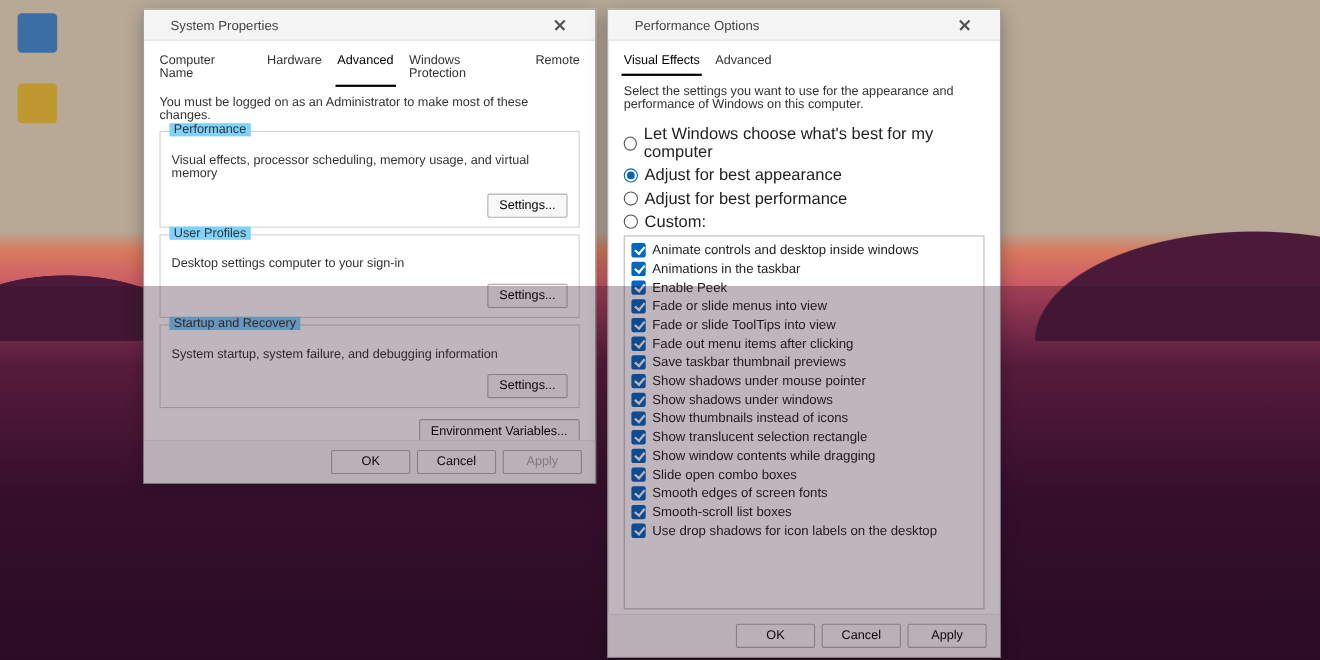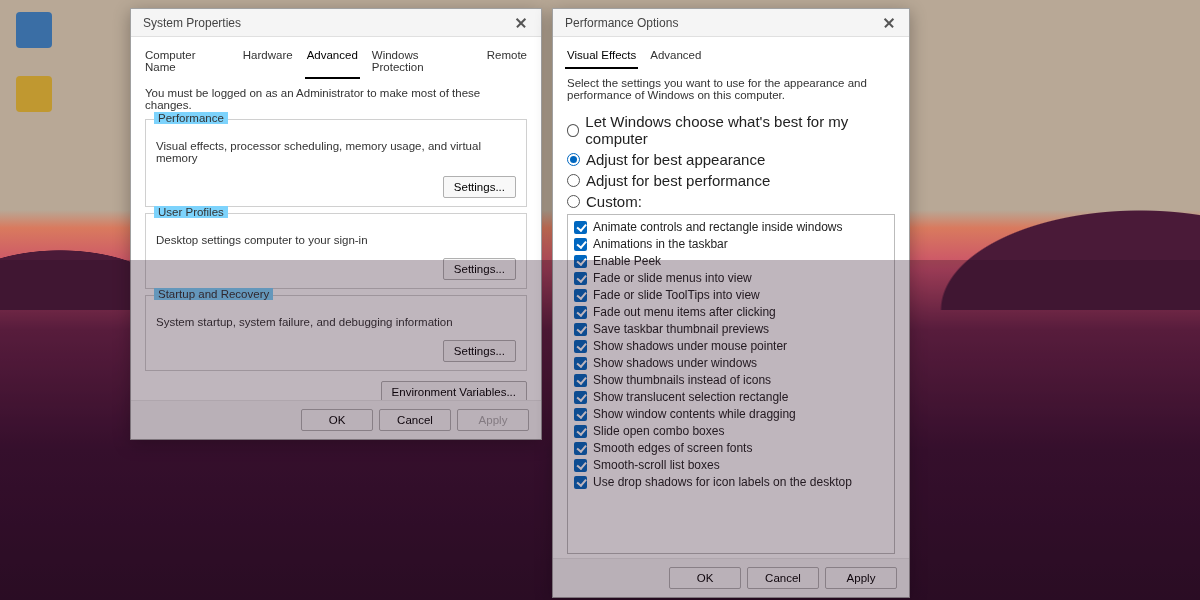--- a/index.html
+++ b/index.html
@@ -29,21 +29,21 @@
     position: absolute;
     background: #fff;
     border: 1px solid #a0a0a0;
     box-shadow: 0 4px 16px rgba(0,0,0,.3);
     display: flex; flex-direction: column;
   }
   .win-sys  { left: 130px; top: 8px;  width: 412px; height: 432px; }
   .win-perf { left: 552px; top: 8px;  width: 358px; height: 590px; }
 
   .titlebar {
-    height: 28px; display:flex; align-items:center; padding: 0 12px;
+    height: 28px; display:flex; align-items:center; padding: 0 24px;
     background: #f5f5f5; color:#444; font-size:12px;
     border-bottom: 1px solid #e0e0e0;
   }
   .titlebar .spacer { flex:1; }
   .close-x { width:16px;height:16px; position:relative; cursor:default; }
   .close-x::before, .close-x::after {
     content:""; position:absolute; left:2px; top:7px; width:12px; height:1.5px;
     background:#555;
   }
   .close-x::before { transform:rotate(45deg); }
@@ -191,21 +191,21 @@
           <span>Adjust for best performance</span>
         </div>
         <div class="radio-row">
           <span class="radio"></span>
           <span>Custom:</span>
         </div>
       </div>
     <div class="check-list" id="perf-checks">
         <div class="check-row">
           <span class="chk"></span>
-          <span>Animate controls and rectangle inside windows</span>
+          <span>Animate controls and desktop inside windows</span>
         </div>
         <div class="check-row">
           <span class="chk"></span>
           <span>Animations in the taskbar</span>
         </div>
         <div class="check-row">
           <span class="chk"></span>
           <span>Enable Peek</span>
         </div>
         <div class="check-row">

